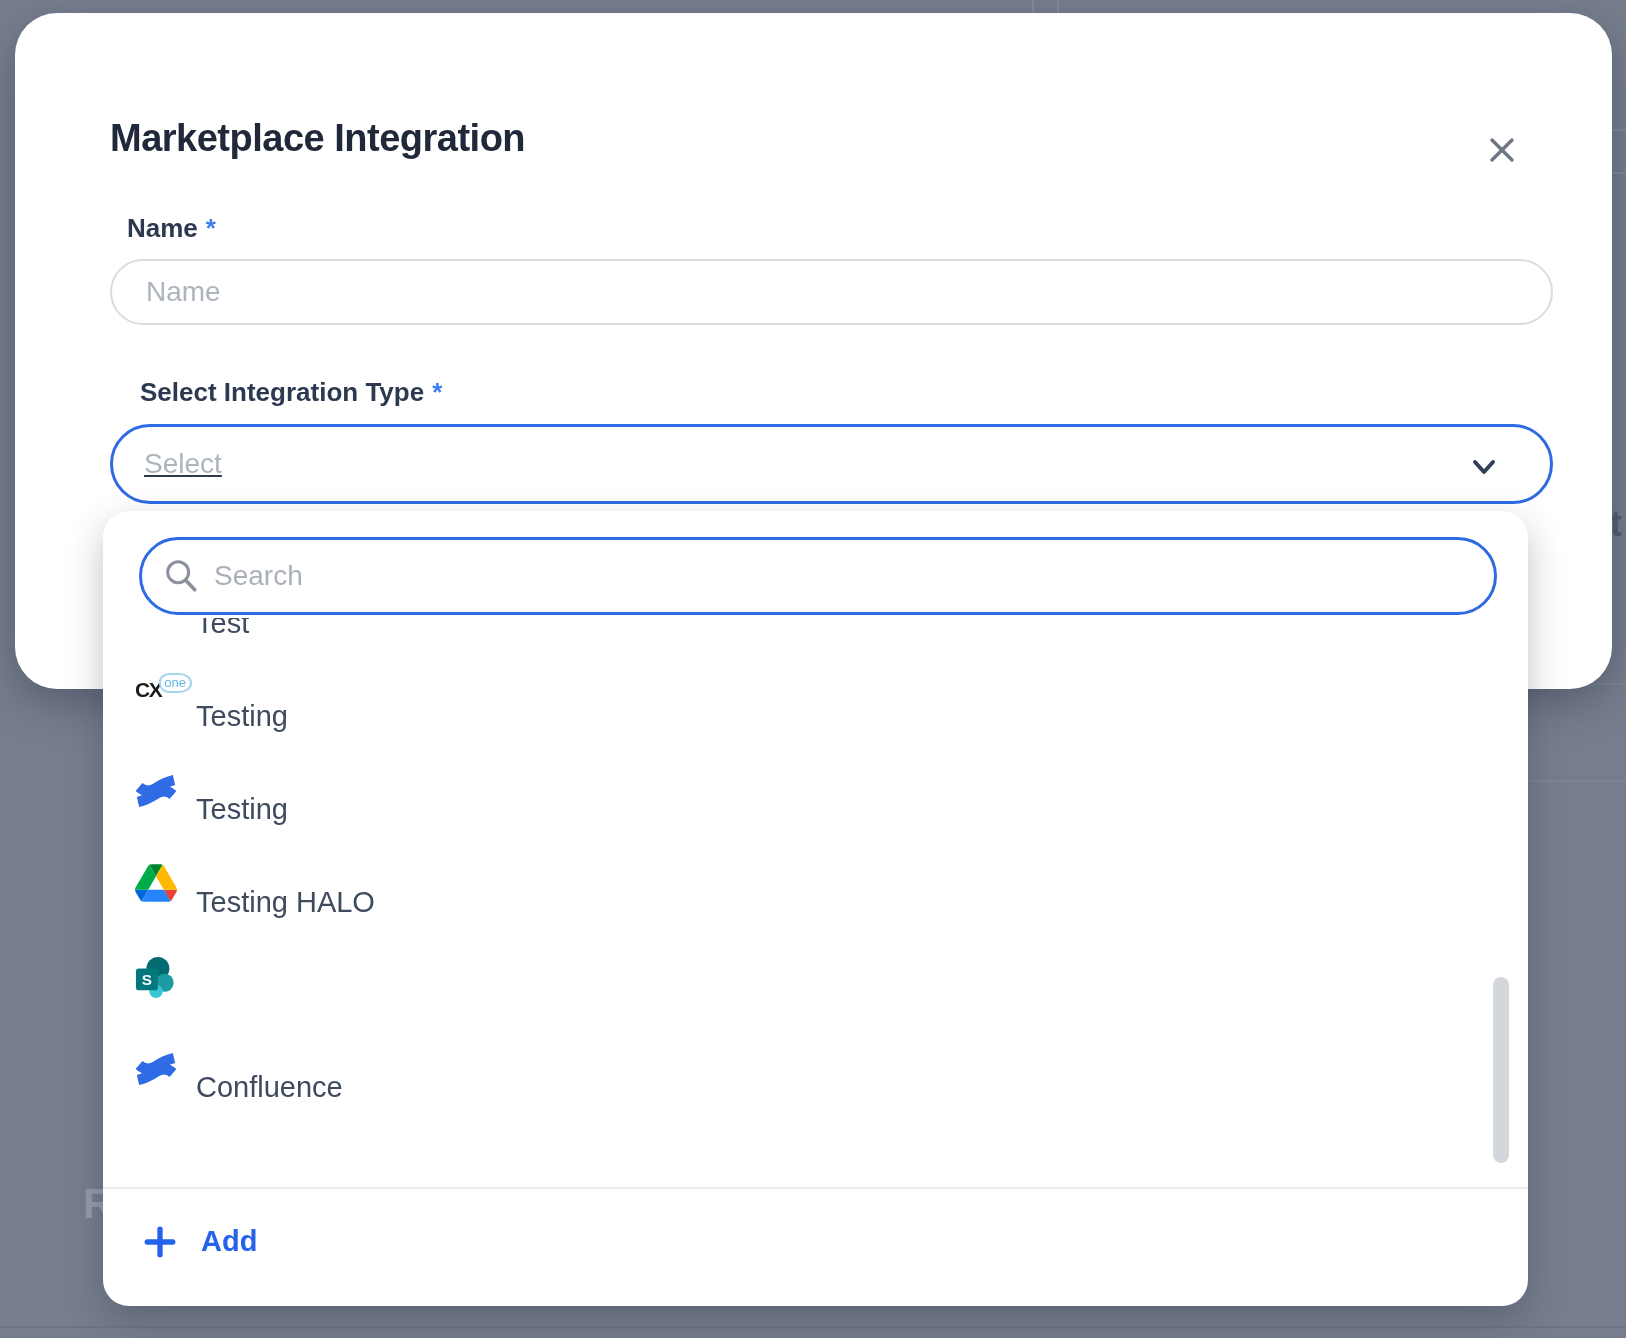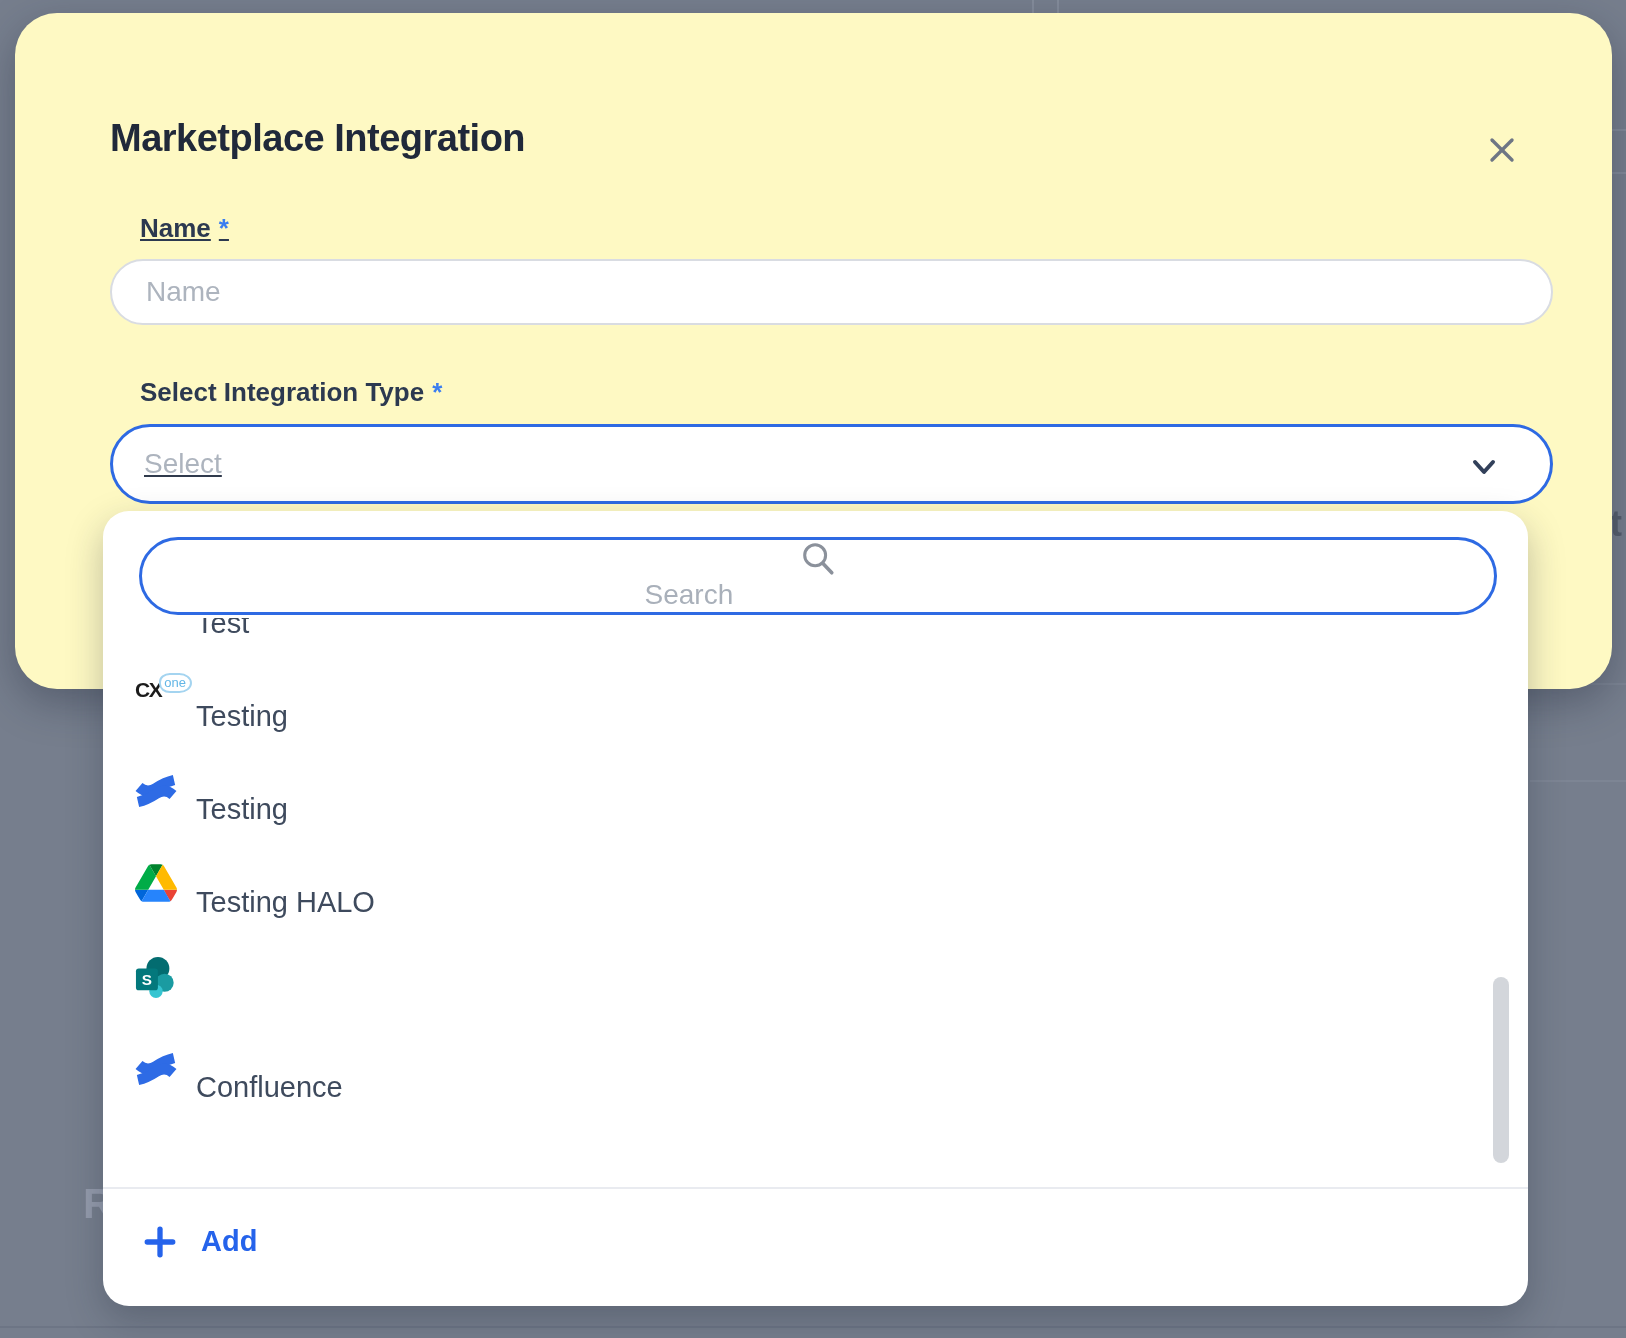--- a/index.html
+++ b/index.html
@@ -10,47 +10,47 @@
   .backdrop { position:absolute; inset:0; background:#767e8d; }
   .bg-vline { position:absolute; top:0; width:2px; height:14px; background:#848c9b; }
   .bg-hline { position:absolute; height:2px; background:#828a99; }
   .bg-text { position:absolute; font-weight:600; }
   .bg-text-r { left:83px; top:1180px; font-size:42px; color:#949bac; }
   .bg-text-t { left:1610px; top:503px; font-size:36px; color:#565e6d; }
   .bg-bottomline { position:absolute; left:0; right:0; top:1326px; height:2px; background:#6d7585; }
 
   
   .modal { position:absolute; left:15px; top:13px; width:1597px; height:676px;
-           background:#fef9c3; border-radius:42px; box-shadow:0 14px 40px rgba(30,38,55,.35); }
+           background:#ffffff; border-radius:42px; box-shadow:0 14px 40px rgba(30,38,55,.35); }
   .modal-title { position:absolute; left:95px; top:104px; font-size:38px; font-weight:700;
                  color:#20293a; letter-spacing:-.5px; }
   .close-btn { position:absolute; left:1468px; top:118px; width:38px; height:38px; cursor:pointer;
                display:flex; align-items:center; justify-content:center; }
 
   .field-label { position:absolute; font-size:26px; font-weight:700; color:#2c3950; }
   .req { color:#3b7ef0; margin-left:8px; font-weight:700; }
-  .label-name { left:125px; top:200px;text-decoration:underline; }
+  .label-name { left:112px; top:200px; }
   .label-type { left:125px; top:364px; }
 
   .pill-input { position:absolute; left:95px; width:1443px; background:#fff;
                 border-radius:40px; font-size:28px; color:#303a4c; outline:none;
                 padding:0 34px; font-family:"Liberation Sans", sans-serif; }
   .pill-input::placeholder { color:#adb4be; opacity:1; }
   .name-input { top:246px; height:66px; border:2px solid #d9dce2; }
   .select-control { top:411px; height:80px; border:3px solid #2e6ae3; display:flex;
                     align-items:center; cursor:pointer;text-decoration:underline; }
   .select-placeholder { font-size:28px; color:#adb4be; padding-left:31px; }
   .select-chevron { position:absolute; right:50px; top:24px; }
 
   
   .dropdown { position:absolute; left:103px; top:511px; width:1425px; height:795px;
               background:#ffffff; border-radius:26px; box-shadow:0 14px 36px rgba(30,38,55,.28); }
   .search-wrap { position:absolute; left:36px; top:26px; width:1358px; height:78px;
                  border:3px solid #2e6ae3; border-radius:39px; background:#fff;
-                 display:flex; align-items:center; padding:0 20px;flex-direction:column; }
+                 display:flex; align-items:center; padding:0 20px; }
   .search-wrap svg { flex:0 0 auto; }
   .search-input { flex:1; border:none; outline:none; font-size:28px; color:#303a4c;
                   margin-left:14px; font-family:"Liberation Sans", sans-serif; background:transparent; }
   .search-input::placeholder { color:#a9b0ba; opacity:1; }
 
   .list-viewport { position:absolute; left:0; right:0; top:107px; height:540px; overflow:hidden; }
   .opt-row { position:absolute; left:0; right:40px; height:91px; cursor:pointer; }
   .opt-row .opt-icon { position:absolute; left:32px; top:2px; width:48px; height:44px; }
   .opt-row .opt-label { position:absolute; left:93px; top:24px; font-size:29px; color:#3e4a5d; }
   .r0 { top:-35px; } .r1 { top:58px; } .r2 { top:151px; } .r3 { top:244px; }

